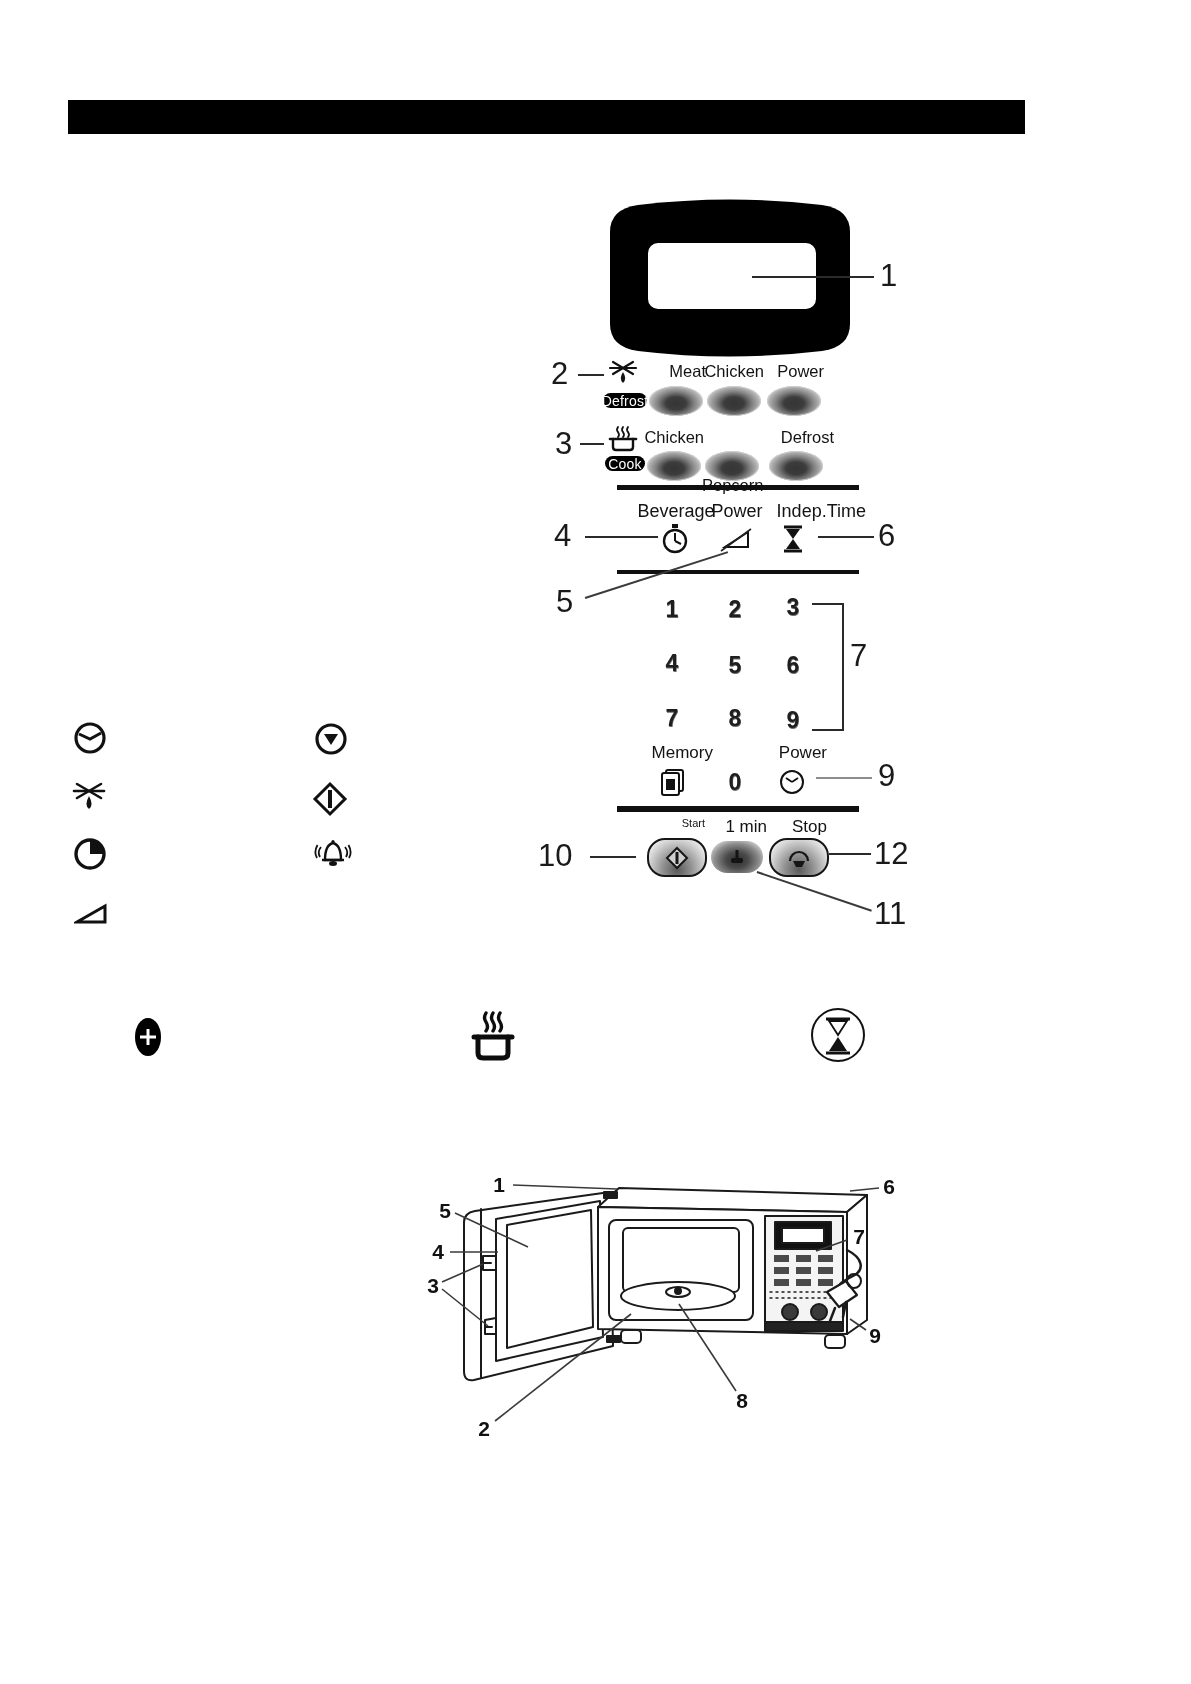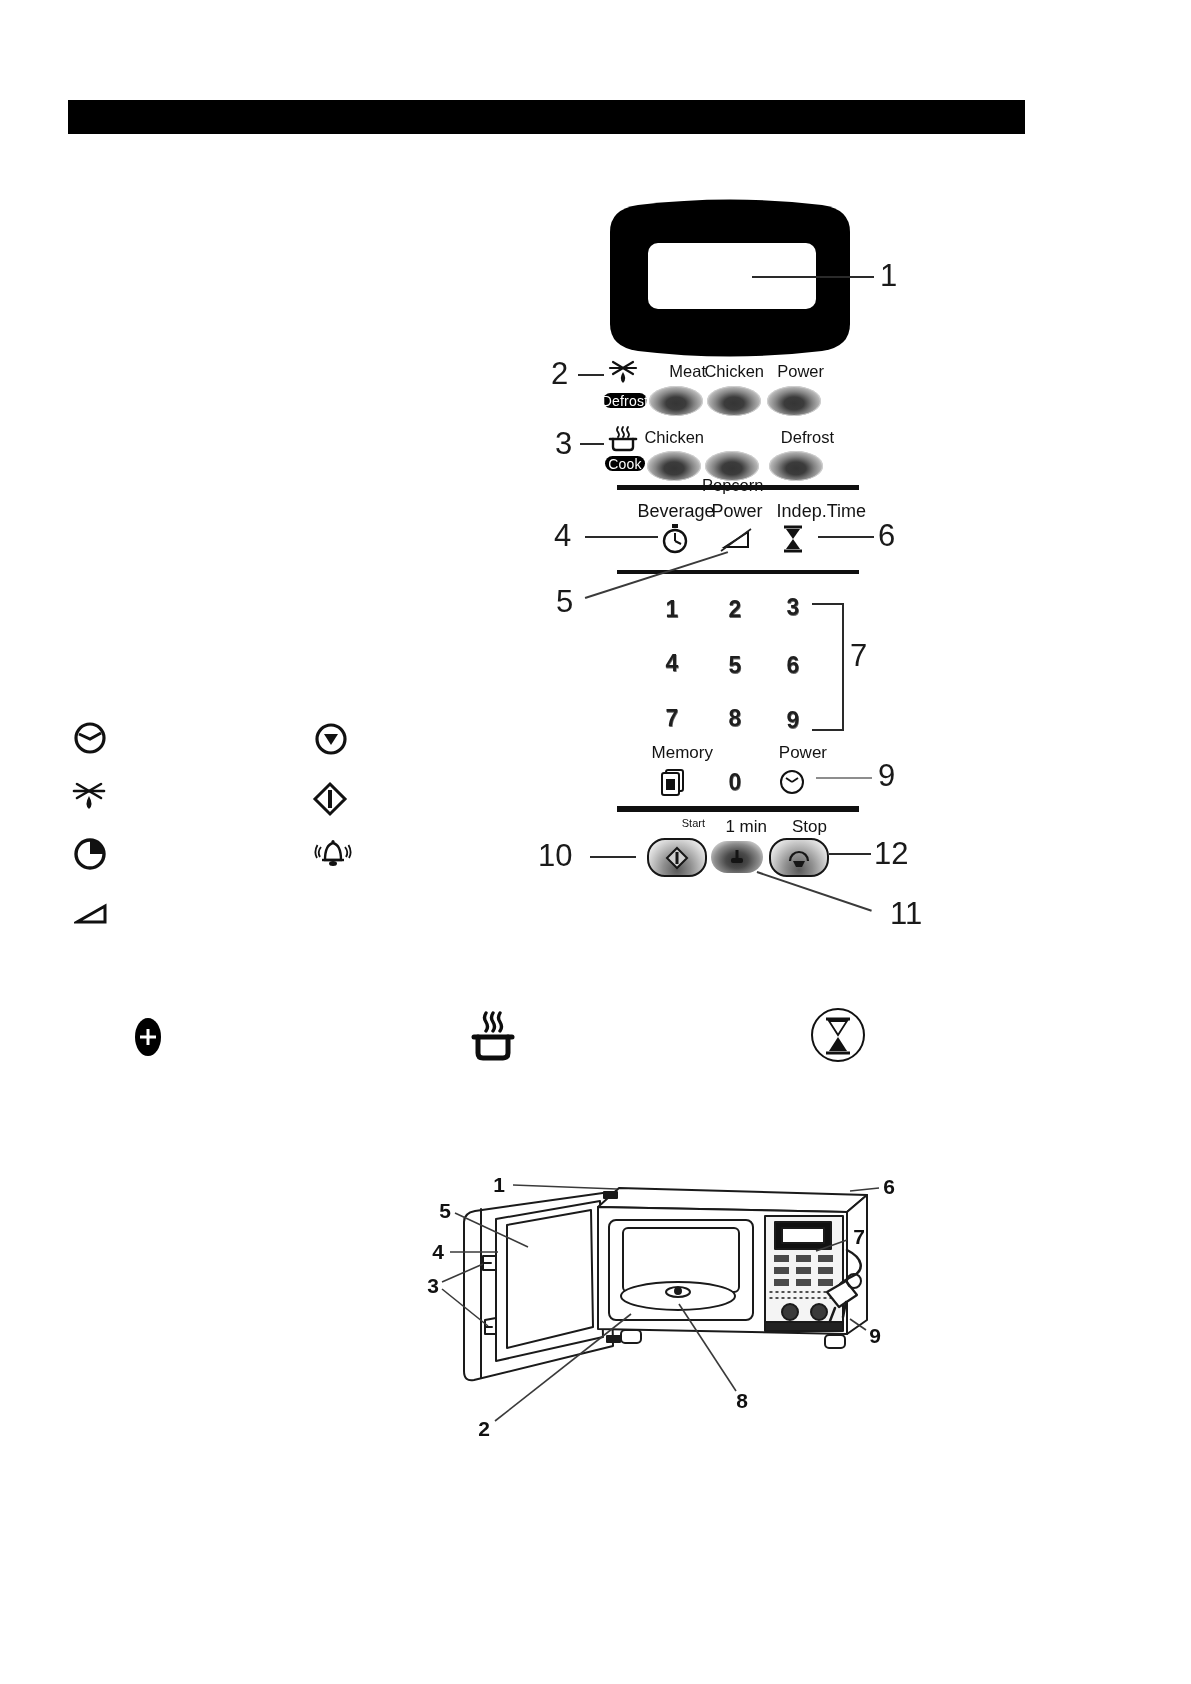--- a/index.html
+++ b/index.html
@@ -164,21 +164,21 @@
     <svg width="26" height="22" viewBox="0 0 26 22">
       <path d="M4,14 A9,9 0 0 1 22,14" fill="none" stroke="#161616" stroke-width="2.2"></path>
       <polygon points="7,14 19,14 16,20 10,20" fill="#161616"></polygon>
     </svg>
   </div>
 
   <div class="abs callout" style="left:538px;top:840px;">10</div>
   <div class="abs leader" style="left:590px;top:856px;width:46px;"></div>
   <div class="abs callout" style="left:874px;top:838px;">12</div>
   <div class="abs leader" style="left:829px;top:853px;width:42px;"></div>
-  <div class="abs callout" style="left:874px;top:898px;margin-left:16px;">11</div>
+  <div class="abs callout" style="left:874px;top:898px;">11</div>
   <div class="abs dline" style="left:757px;top:871px;width:121px;transform:rotate(18.7deg);"></div>
 
   <svg class="abs" style="left:72px;top:720px" width="36" height="36" viewBox="0 0 36 36">
     <circle cx="18" cy="18" r="14" fill="none" stroke="#111" stroke-width="3.2"></circle>
     <path d="M7,14 L18,19 L29,13" fill="none" stroke="#111" stroke-width="3"></path>
   </svg>
   <svg class="abs" style="left:313px;top:721px" width="36" height="36" viewBox="0 0 36 36">
     <circle cx="18" cy="18" r="14" fill="none" stroke="#111" stroke-width="3.2"></circle>
     <polygon points="11,13 25,13 18,24" fill="#111"></polygon>
   </svg>

